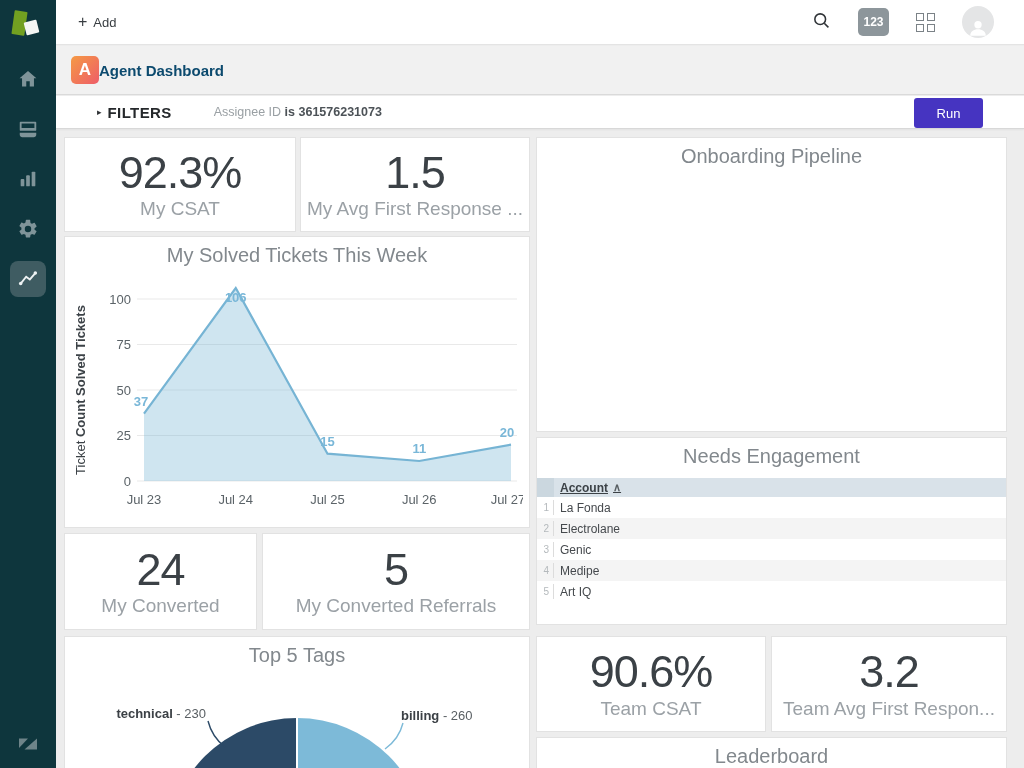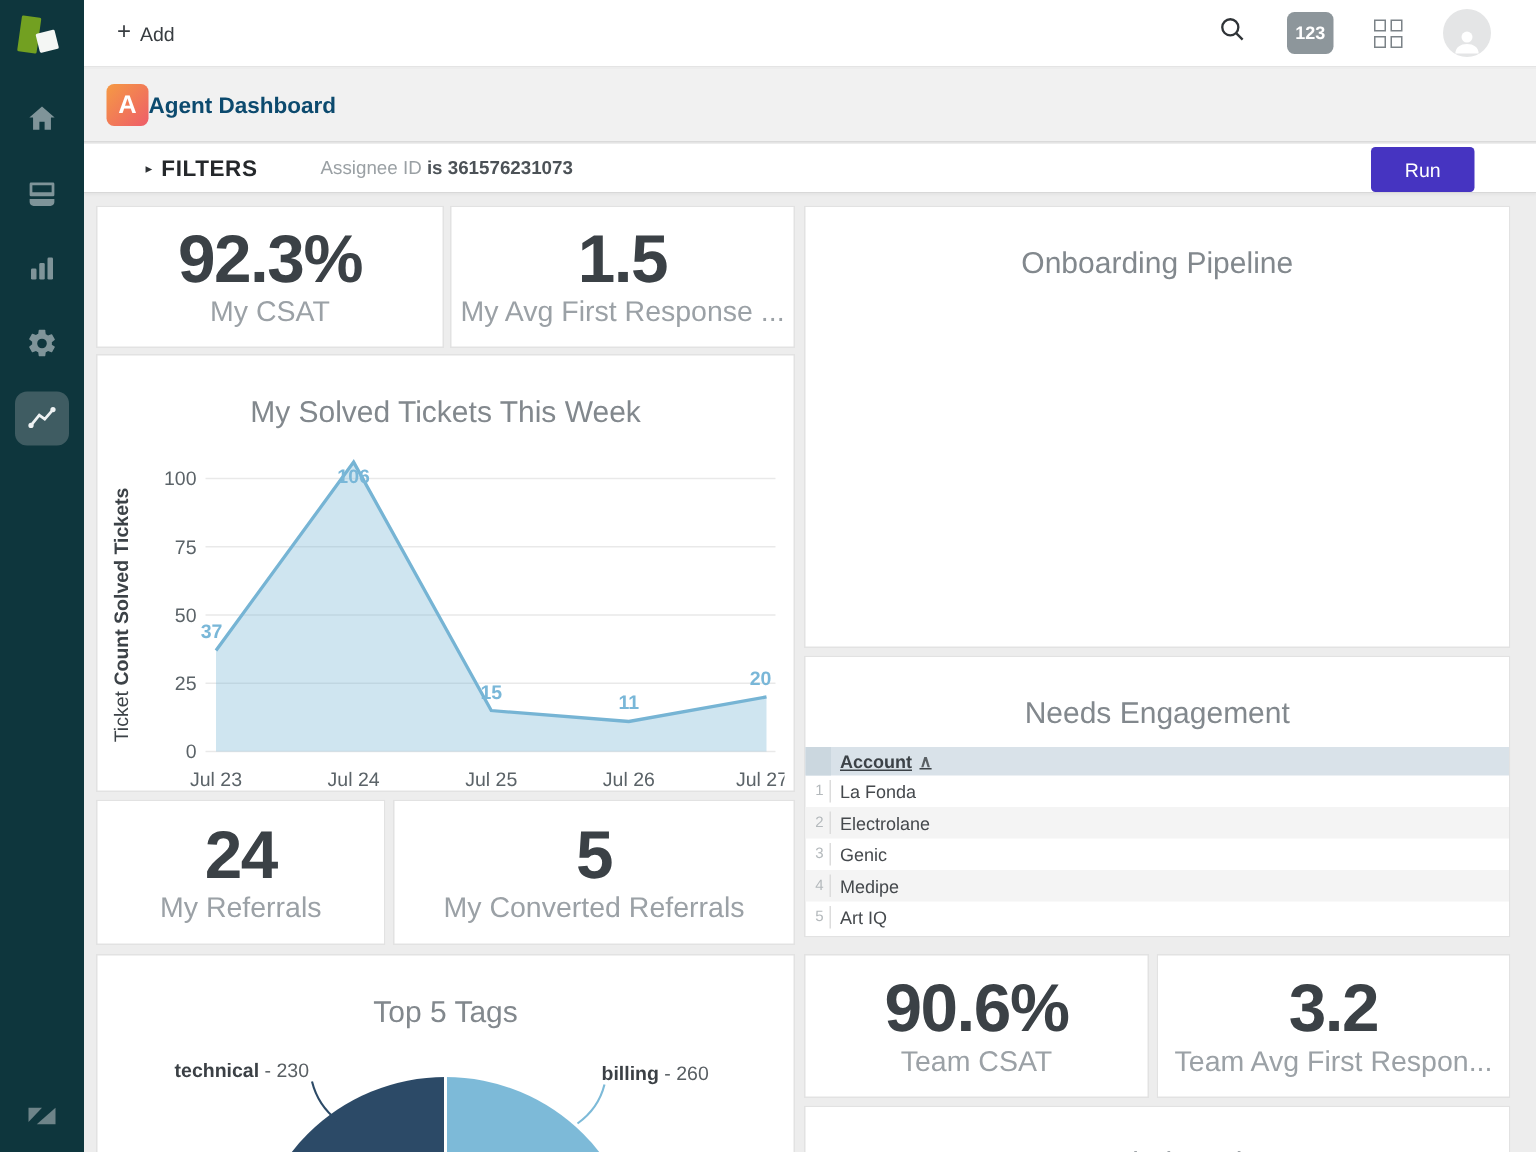--- a/index.html
+++ b/index.html
@@ -46,23 +46,23 @@
   .filter-desc b { color:#4c5257; font-weight:bold; }
   .run-btn { position:absolute; right:41px; top:2px; width:69px; height:30px; background:#4634c1; color:#fff; font-size:13px; border:none; border-radius:3px; cursor:pointer; }
 
   
   .main { position:absolute; left:56px; top:130px; width:968px; height:638px; overflow:hidden; }
   .col-left  { position:absolute; left:8px;  top:7px; width:466px; }
   .col-right { position:absolute; left:480px; top:7px; width:471px; }
   .card { background:#fff; border:1px solid #e2e2e2; }
   .row { display:flex; }
   .kpi { display:flex; flex-direction:column; align-items:center; justify-content:center; }
-  .kpi .num { font-size:45px; font-weight:700; color:#3b4146; letter-spacing:-1px; line-height:1.05; }
+  .kpi .num { font-size:45px; font-weight:400; color:#3b4146; letter-spacing:-1px; line-height:1.05; }
   .kpi .lbl { font-size:19px; color:#9ba1a6; margin-top:2px; max-width:96%; white-space:nowrap; overflow:hidden; }
-  .card-title { text-align:center; font-size:20px; color:#82888d; padding-top:27px; }
+  .card-title { text-align:center; font-size:20px; color:#82888d; padding-top:7px; }
 
   
   .chart-card { margin-top:4px; height:292px; width:466px; }
   .chart-card svg { display:block; margin:4px auto 0; }
 
   
   .gap4 { width:4px; } .gap5 { width:5px; }
 
   
   .funnel-card { height:295px; width:471px; }
@@ -231,21 +231,21 @@
             <text x="256.5" y="233" text-anchor="middle" font-size="13" fill="#5b6368">Jul 25</text>
             <text x="348.25" y="233" text-anchor="middle" font-size="13" fill="#5b6368">Jul 26</text>
             <text x="437" y="233" text-anchor="middle" font-size="13" fill="#5b6368">Jul 27</text>
             <text transform="rotate(-90 14 119)" x="14" y="119" text-anchor="middle" font-size="13" fill="#3c4247"><tspan>Ticket </tspan><tspan font-weight="bold">Count Solved Tickets</tspan></text>
           </svg>
       </div>
 
       <div class="row" style="margin-top:5px;">
         <div class="card kpi" style="width:193px;height:97px;">
           <div class="num">24</div>
-          <div class="lbl">My Referrals</div>
+          <div class="lbl">My Converted</div>
         </div>
         <div class="gap5"></div>
         <div class="card kpi" style="width:268px;height:97px;">
           <div class="num">5</div>
           <div class="lbl">My Converted Referrals</div>
         </div>
       </div>
 
       <div class="card tags-card">
         <div class="card-title">Top 5 Tags</div>

